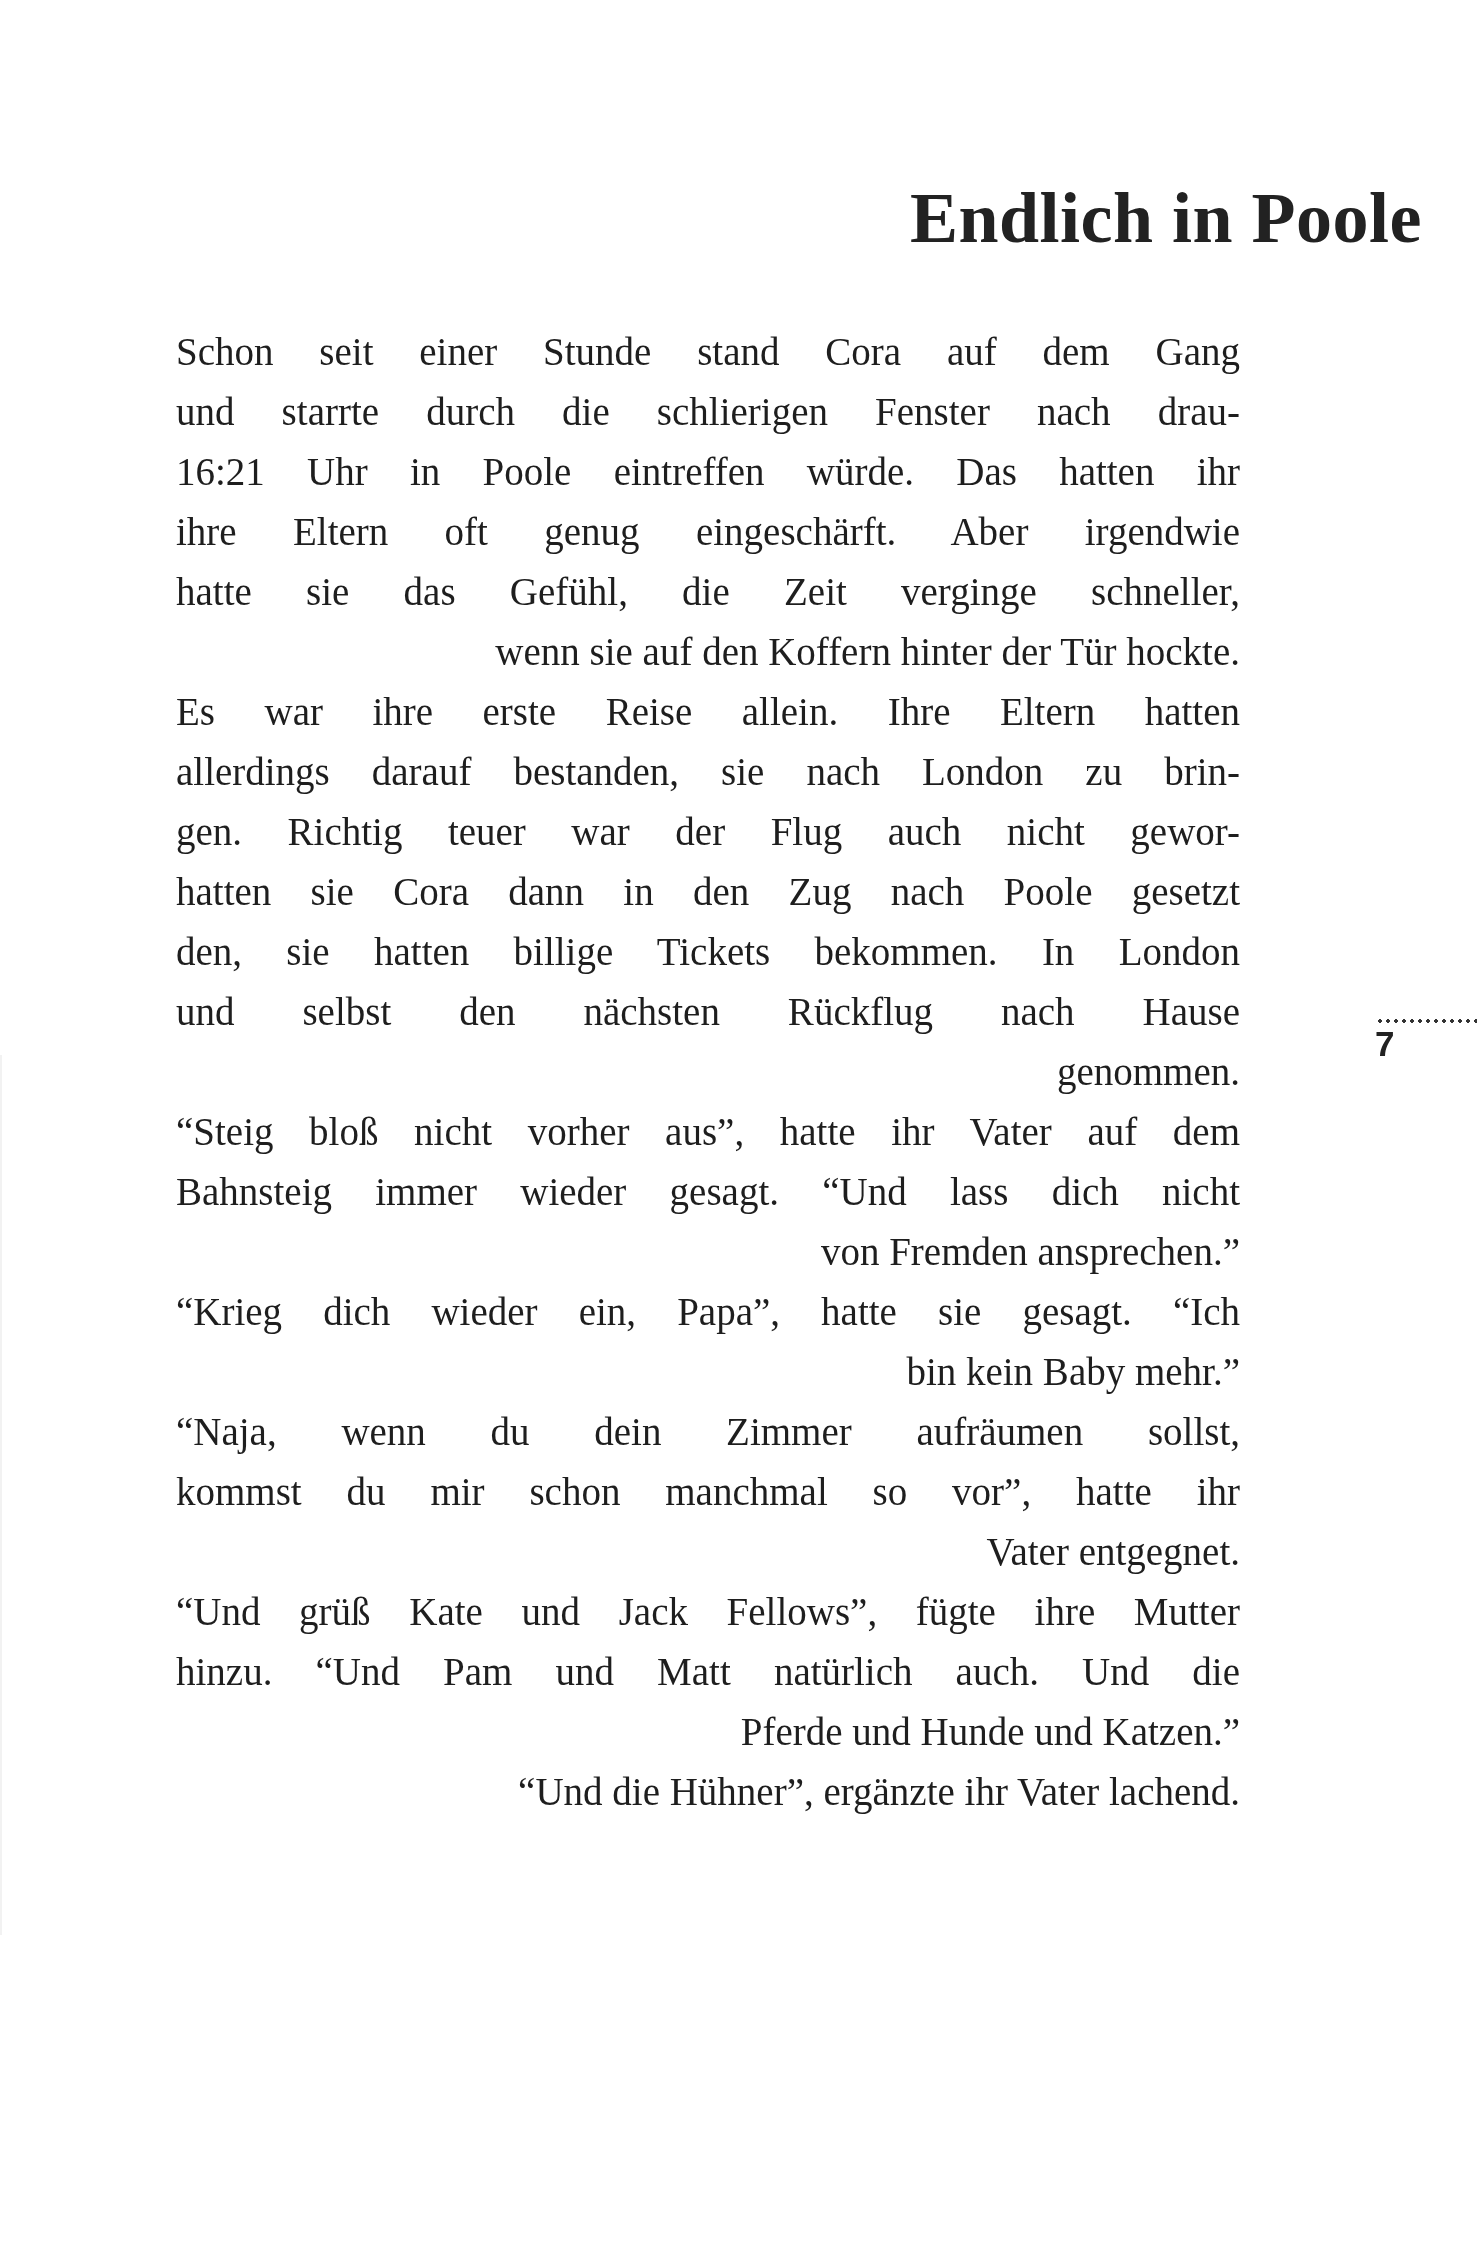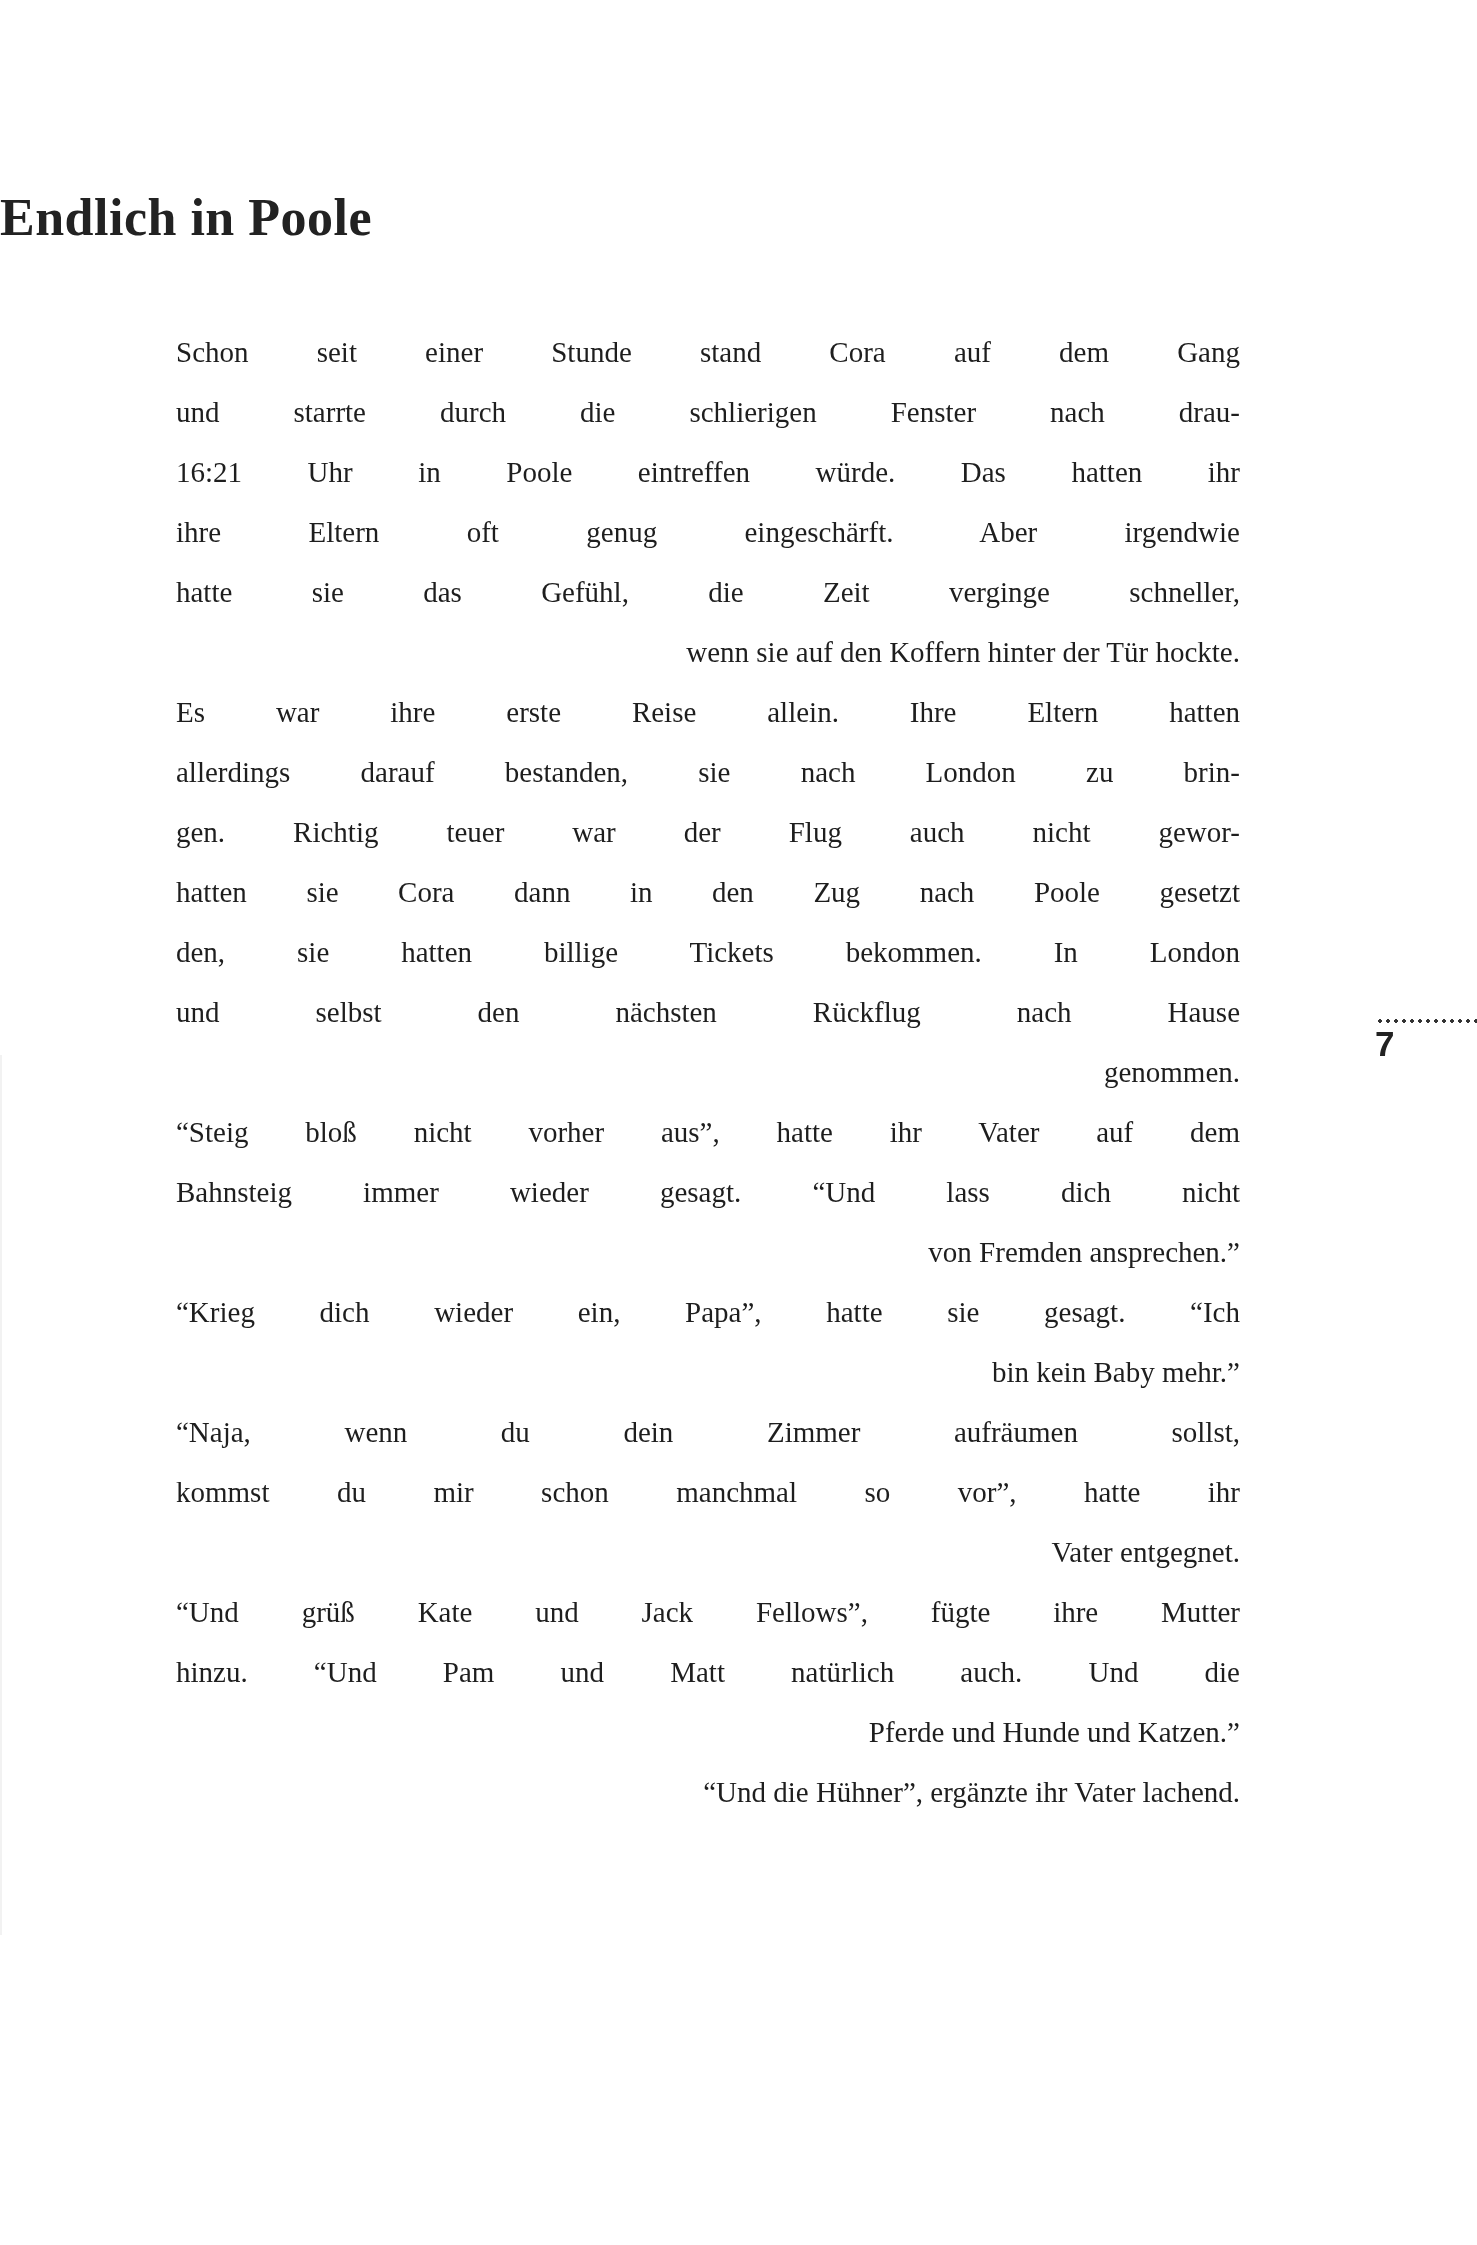--- a/index.html
+++ b/index.html
@@ -8,28 +8,28 @@
     position: relative; overflow: hidden;
     font-family: "Liberation Serif", "DejaVu Serif", serif;
     color: #1e1e1e;
   }
   .edge-line {
     position: absolute; left: 0; top: 1055px; width: 2px; height: 880px;
     background: #f2f2f2;
   }
   .title {
     position: absolute; left: 0; width: 1422px; top: 178px;
-    text-align: left; font-weight: bold; font-size: 52px; line-height: 80px;
+    text-align: right; font-weight: bold; font-size: 72px; line-height: 80px;
     color: #222222; letter-spacing: 0.5px;
   }
   .body-text {
     position: absolute; left: 176px; top: 322px; width: 1064px;
   }
   .line {
-    height: 60px; line-height: 60px; font-size: 29px; white-space: nowrap;
+    height: 60px; line-height: 60px; font-size: 39px; white-space: nowrap;
     overflow: visible;
   }
   .line.j { text-align: justify; text-align-last: justify; white-space: normal; }
   .line.l { text-align: right; }
   .margin-rule {
     position: absolute; left: 1376px; top: 1018px; width: 101px; height: 6px;
     background-image: radial-gradient(circle, #333333 1.6px, transparent 2px);
     background-size: 8px 6px; background-repeat: repeat-x;
   }
   .page-number {

